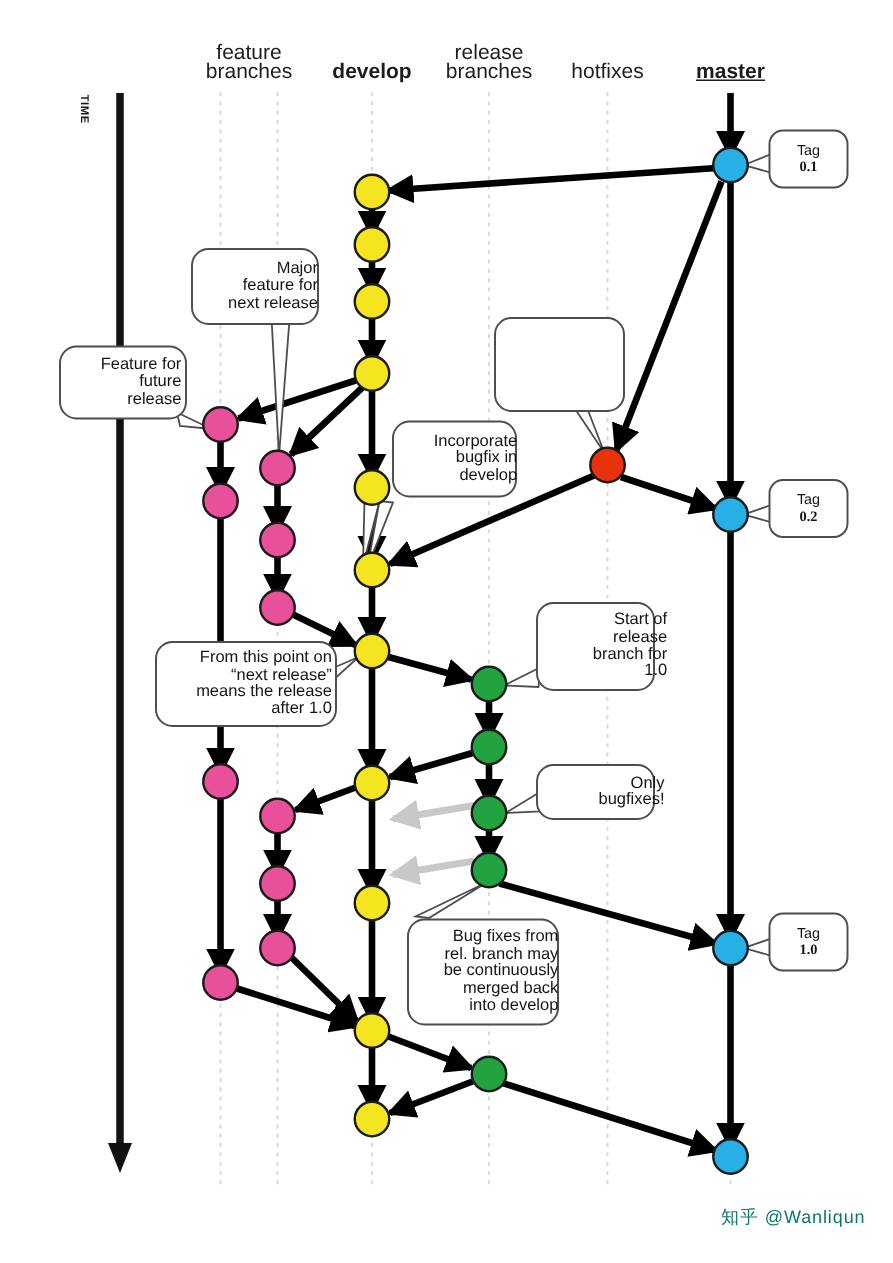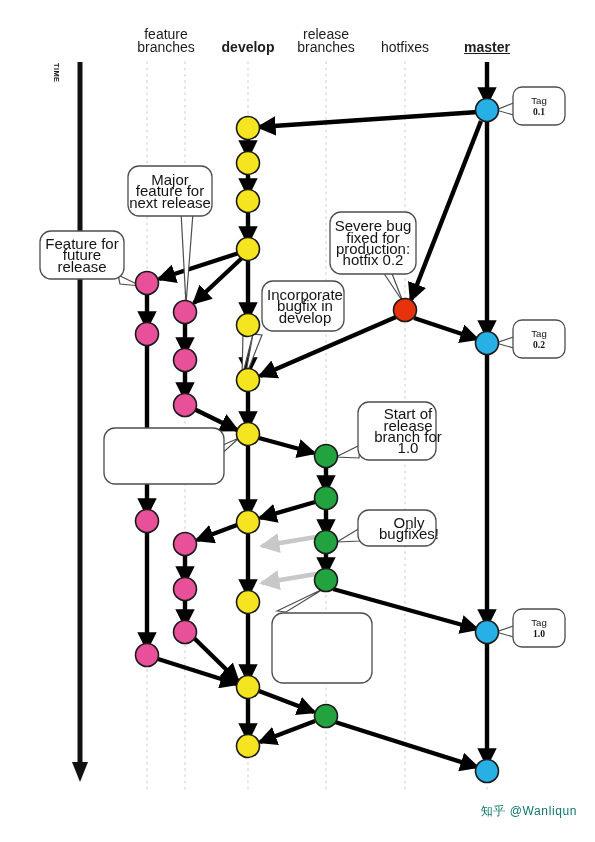--- a/index.html
+++ b/index.html
@@ -32,29 +32,30 @@
     text-align: center;
     font-size: 14px;
     line-height: 12.5px;
     color: #1d1d1d;
     white-space: pre-line;
   }
   .col-header.bold { font-weight: bold; }
 
   .callout-text {
     position: absolute;
-    text-align: center;
-    font-size: 15px;
+    text-align: right;
+    font-size: 11px;
     line-height: 11.4px;
     color: #141414;
     white-space: pre-line;
     display: flex;
     align-items: center;
     justify-content: center;
     pointer-events: none;
+    margin-left: 12px;
   }
   .tag-text {
     position: absolute;
     text-align: center;
     font-size: 9.6px;
     line-height: 11.4px;
     color: #141414;
     display: flex;
     flex-direction: column;
     align-items: center;
@@ -259,33 +260,38 @@
   <div class="col-header bold" style="left:447px; top:41px; width:80px;text-decoration:underline;">master</div>
 
   <div id="time-label">TIME</div>
 
   <div class="callout-text" style="left:40px; top:231px; width:84px; height:48px;">Feature for
 future
 release</div>
   <div class="callout-text" style="left:128px; top:166px; width:84px; height:50px;">Major
 feature for
 next release</div>
-  <div class="callout-text" style="left:330px; top:212px; width:86px; height:62px;">Severe bug
-fixed for
-production:
-hotfix 0.2</div>
   <div class="callout-text" style="left:262px; top:281px; width:86px; height:50px;">Incorporate
 bugfix in
 develop</div>
+  <div class="callout-text" style="left:104px; top:428px; width:120px; height:56px;">From this point on
+“next release”
+means the release
+after 1.0</div>
   <div class="callout-text" style="left:358px; top:402px; width:100px; height:58px;">Start of
 release
 branch for
 1.0</div>
   <div class="callout-text" style="left:358px; top:510px; width:102px; height:36px;">Only
 bugfixes!</div>
+  <div class="callout-text" style="left:272px; top:613px; width:100px; height:70px;">Bug fixes from
+rel. branch may
+be continuously
+merged back
+into develop</div>
 
   <div class="tag-text" style="left:513px; top:87px; width:52px; height:38px;">
     <span>Tag</span>
     <span class="tag-num">0.1</span>
   </div>
   <div class="tag-text" style="left:513px; top:320px; width:52px; height:38px;">
     <span>Tag</span>
     <span class="tag-num">0.2</span>
   </div>
   <div class="tag-text" style="left:513px; top:609px; width:52px; height:38px;">

